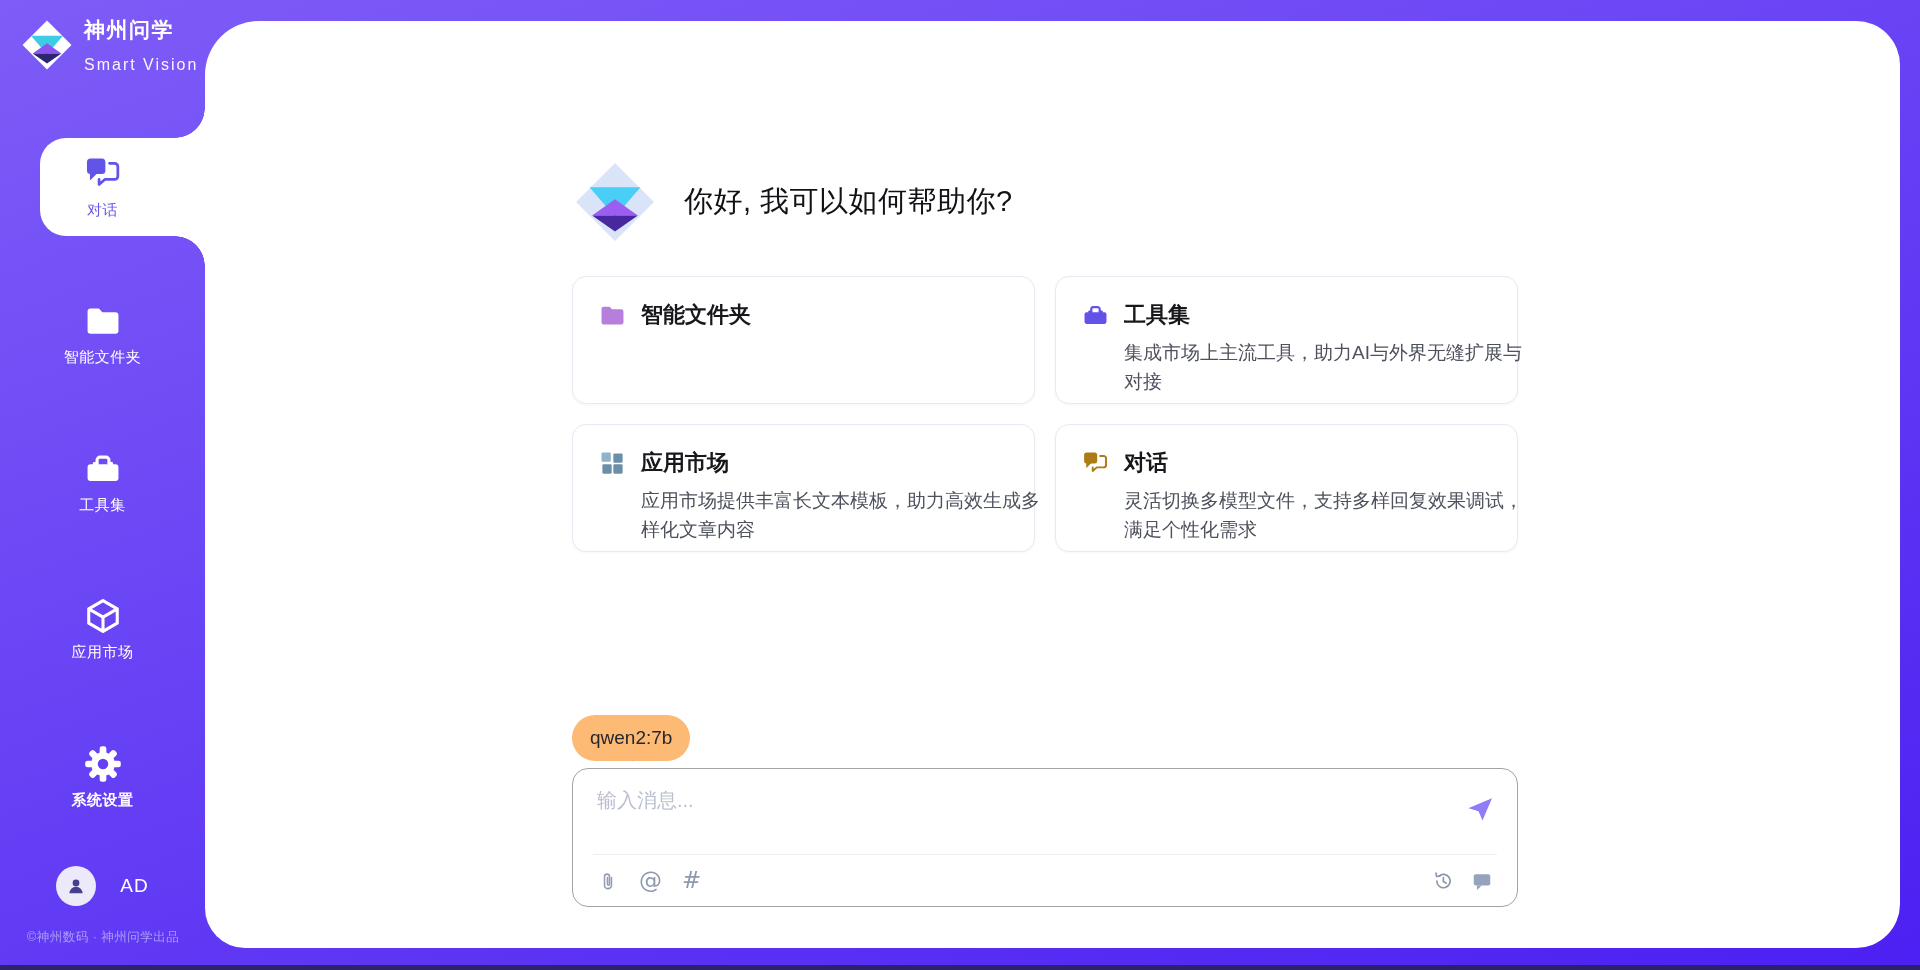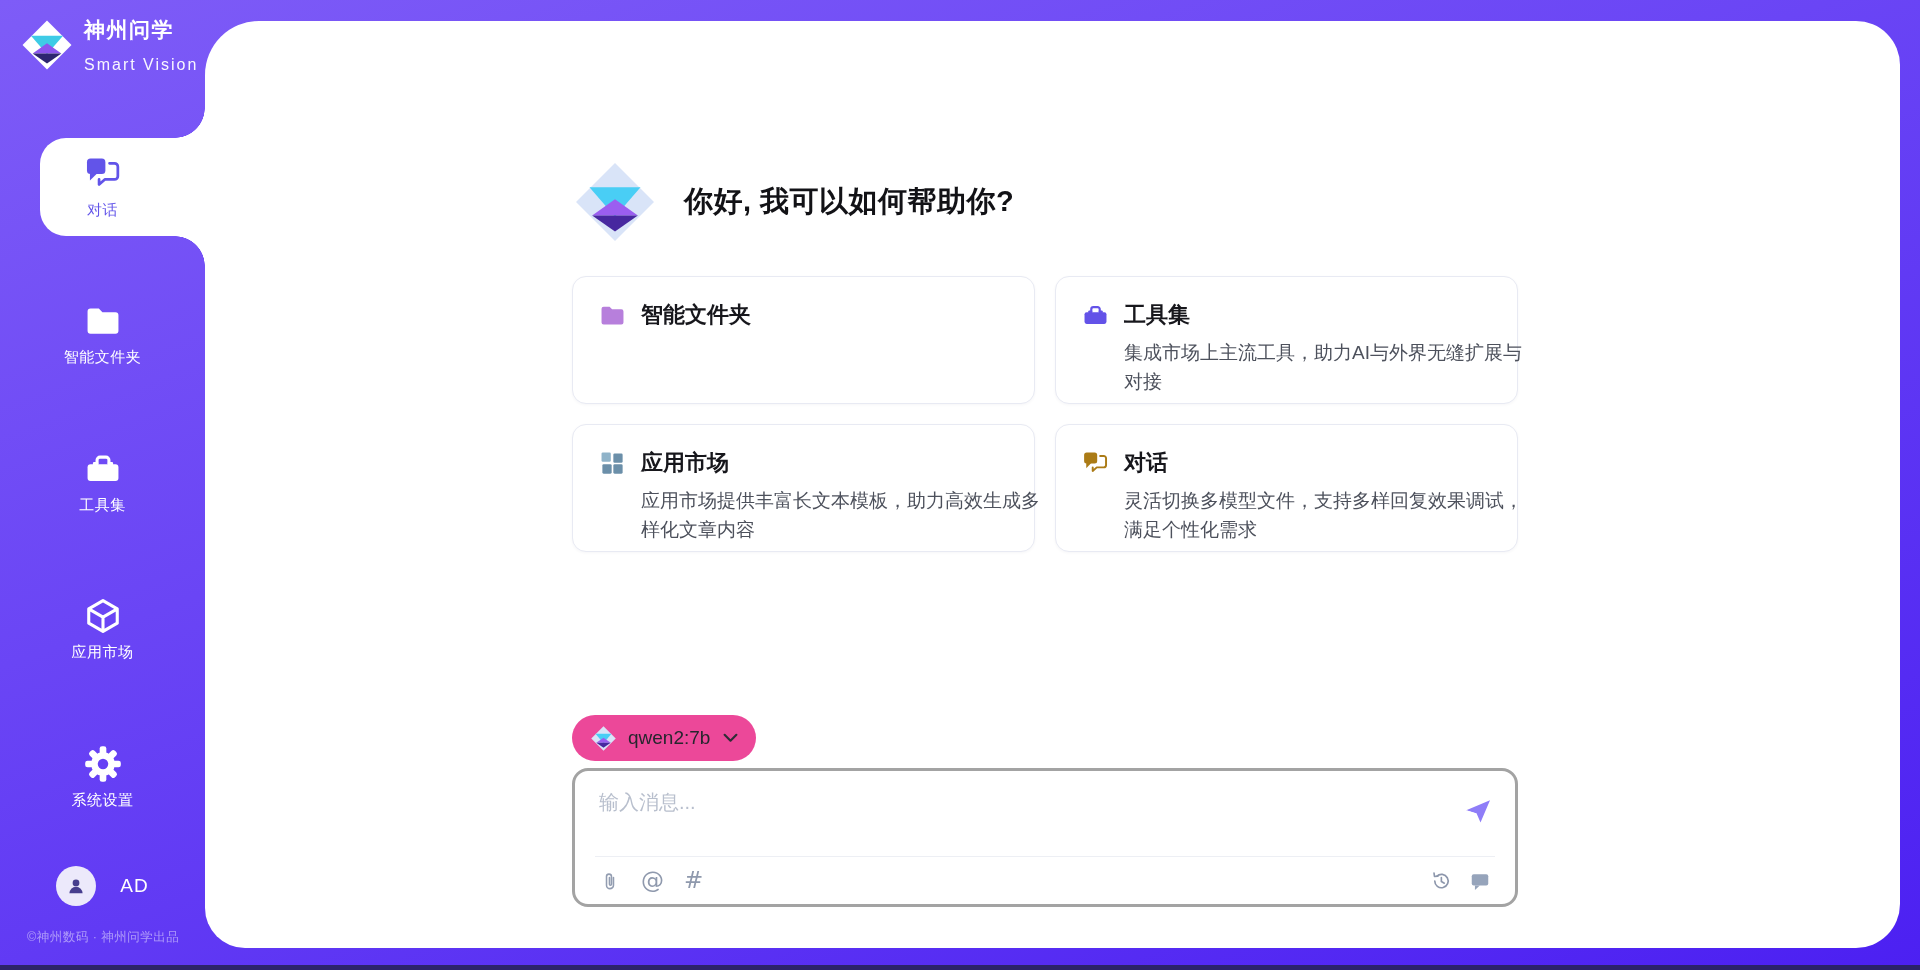--- a/index.html
+++ b/index.html
@@ -30,63 +30,63 @@
               flex-direction:column; align-items:center; justify-content:center; gap:8px;
               color:#fff; cursor:pointer; z-index:4; }
   .nav-item svg { width:38px; height:38px; }
   .nav-label { font-size:15px; letter-spacing:.5px; }
   .nav-item.active { color:#6254e9; }
 
   .nav-chat     { top:141px; }
   .nav-folders  { top:288px; }
   .nav-tools    { top:436px; }
   .nav-market   { top:583px; }
-  .nav-settings { top:731px; }
+  .nav-settings { top:731px;font-weight:bold; }
 
   .user-row { position:absolute; left:0; top:866px; width:205px; display:flex;
               align-items:center; justify-content:center; gap:24px; cursor:pointer; }
   .avatar { width:40px; height:40px; border-radius:50%; background:#ece9fb;
             display:flex; align-items:center; justify-content:center; }
   .avatar svg { width:22px; height:22px; }
   .user-name { font-size:19px; color:#fff; font-weight:500; letter-spacing:1px; }
 
   .sidebar-footer { position:absolute; left:12px; top:929px; font-size:12.5px;
                     color:rgba(255,255,255,.48); letter-spacing:.5px; white-space:nowrap;margin-left:15px; }
 
   
   .panel { position:absolute; left:205px; top:21px; width:1695px; height:927px;
            background:#fff; border-radius:54px 44px 44px 40px; z-index:2; }
 
   .greeting { position:absolute; left:367px; top:138px; display:flex; align-items:center; gap:26px; }
   .greeting .diamond { width:86px; height:86px; }
-  .greeting h1 { font-size:29px; font-weight:700; color:#121216; letter-spacing:.5px; }
+  .greeting h1 { font-size:29px; font-weight:400; color:#121216; letter-spacing:.5px; }
 
   .cards { position:absolute; left:367px; top:255px; display:grid;
            grid-template-columns:463px 463px; grid-auto-rows:128px; gap:20px; }
   .card { border:1px solid #e8eaf3; border-radius:14px; background:#fff;
           padding:23px 26px; box-shadow:0 1px 3px rgba(25,25,70,.04); cursor:pointer; }
   .card-head { display:flex; align-items:center; gap:15px; }
   .card-head svg { width:27px; height:27px; flex:none; }
   .card-title { font-size:22px; font-weight:700; color:#17171c; }
   .card-desc { margin:9px 0 0 42px; font-size:19px; line-height:1.5; color:#4d515c; width:404px; }
 
   .icon-folder-card  { color:#b77fdc; }
   .icon-tool-card    { color:#6352e8; }
   .icon-blocks-card  { color:#6b8fa9; }
   .icon-chat-card    { color:#ab7b16; }
 
   .pill { position:absolute; left:367px; top:694px; height:46px; display:inline-flex;
-          align-items:center; gap:11px; padding:0 18px; background:#ec4899;
-          border-radius:23px; cursor:pointer; }
+          align-items:center; gap:11px; padding:0 18px; background:#fdba74;
+          border-radius:23px; cursor:pointer;flex-direction:column; }
   .pill .diamond { width:27px; height:27px; }
   .pill-label { font-size:19px; color:#26262e; }
   .pill .chev { width:15px; height:10px; margin-left:2px; }
 
   .composer { position:absolute; left:367px; top:747px; width:946px; height:139px;
-              border:3px solid #a3a3a3; border-radius:16px; background:#fff; }
+              border:1px solid #a3a3a3; border-radius:16px; background:#fff; }
   .composer textarea { position:absolute; left:24px; top:18px; width:840px; height:58px;
               border:none; outline:none; resize:none; font-size:20px; color:#333;
               font-family:inherit; background:transparent; }
   .composer textarea::placeholder { color:#b8bfcd; }
   .send-btn { position:absolute; right:22px; top:25px; width:30px; height:30px;
               cursor:pointer; border:none; background:none; padding:0; }
   .send-btn svg { width:30px; height:30px; }
   .composer-divider { position:absolute; left:20px; right:20px; top:85px; height:1px; background:#edeff4; }
   .composer-bar { position:absolute; left:24px; right:24px; top:86px; bottom:0;
               display:flex; align-items:center; justify-content:space-between; }

